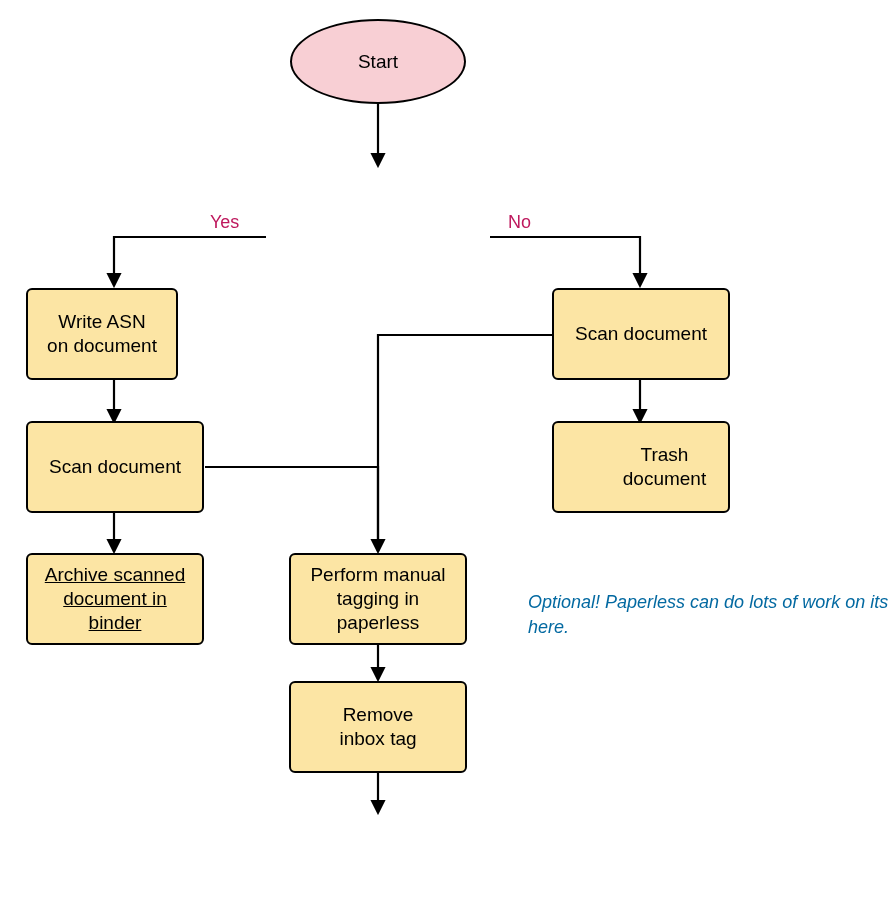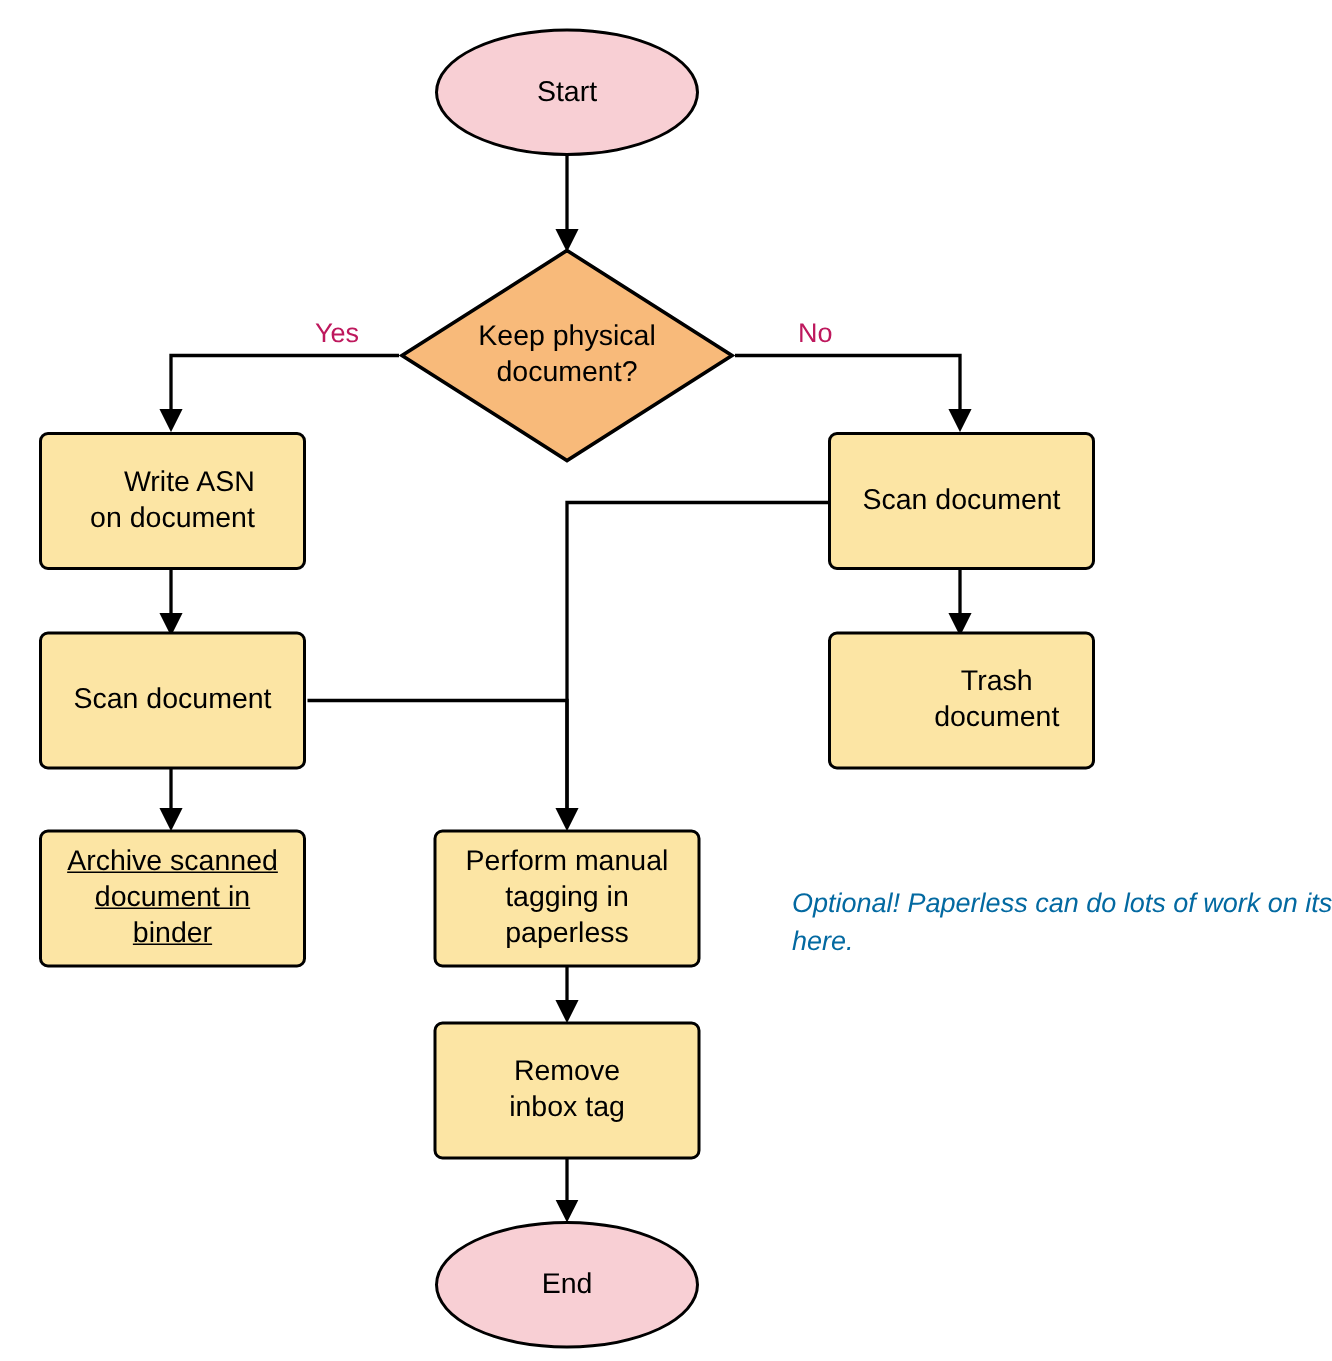--- a/index.html
+++ b/index.html
@@ -118,29 +118,22 @@
 
     <path d="M 378 643 L 378 679" stroke="#000000" stroke-width="2.2" fill="none" marker-end="url(#arrow)"></path>
 
     <path d="M 378 771 L 378 812" stroke="#000000" stroke-width="2.2" fill="none" marker-end="url(#arrow)"></path>
   </svg>
 
   <div class="node terminator" style="left:290px; top:19px; width:176px; height:85px;">
     <span>Start</span>
   </div>
 
-  <div class="decision-wrap" style="left:266px; top:165px; width:224px; height:144px;">
-    <svg class="decision-shape" viewBox="0 0 224 144">
-      <polygon points="112,2 222,72 112,142 2,72" fill="#f8ba7a" stroke="#000000" stroke-width="2.4"></polygon>
-    </svg>
-    <div class="decision-label">Keep physical
-document?</div>
-  </div>
 
-  <div class="node process" style="left:26px; top:288px; width:178px; height:92px;text-align:right;">
+  <div class="node process" style="left:26px; top:288px; width:152px; height:92px;">
     <span>Write ASN
 on document</span>
   </div>
 
   <div class="node process" style="left:26px; top:421px; width:178px; height:92px;">
     <span>Scan document</span>
   </div>
 
   <div class="node process" style="left:26px; top:553px; width:178px; height:92px;text-decoration:underline;">
     <span>Archive scanned
@@ -160,22 +153,19 @@
     <span>Remove
 inbox tag</span>
   </div>
 
   <div class="node process" style="left:289px; top:553px; width:178px; height:92px;">
     <span>Perform manual
 tagging in
 paperless</span>
   </div>
 
-  <div class="node terminator" style="left:290px; top:814px; width:176px; height:85px;">
-    <span>End</span>
-  </div>
 
   <div class="edge-label" style="left:210px; top:212px;">Yes</div>
-  <div class="edge-label" style="left:532px; top:212px;">No</div>
+  <div class="edge-label" style="left:508px; top:212px;">No</div>
 
   <div class="note" style="left:484px; top:590px;">Optional! Paperless can do lots of work on its own here.</div>
 
 </div>
 
 </body></html>

